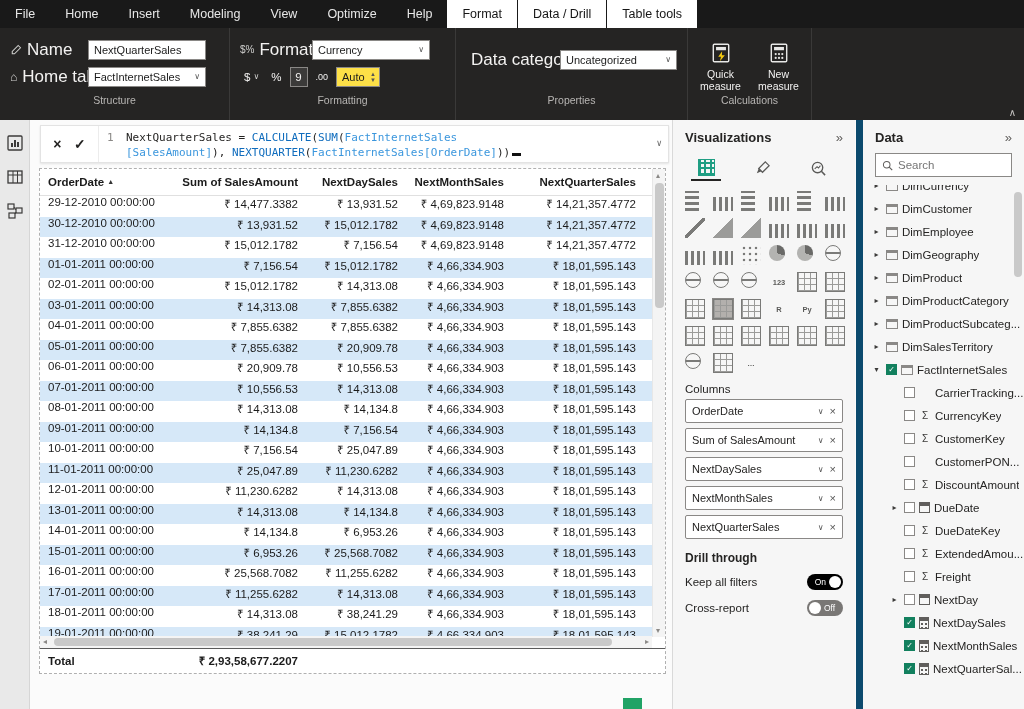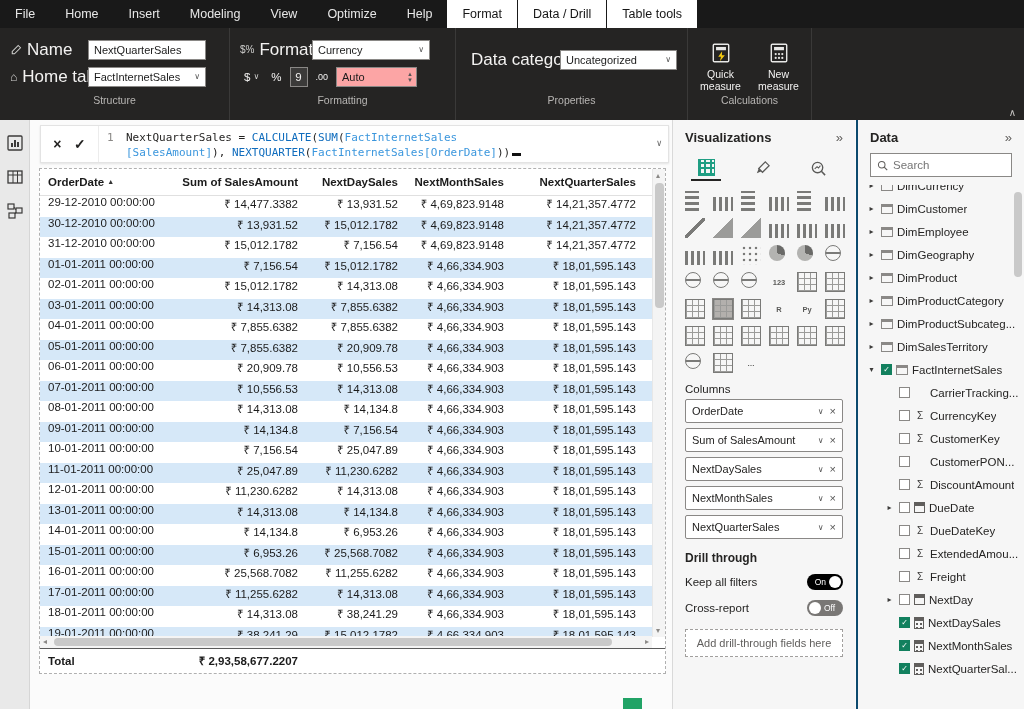--- a/index.html
+++ b/index.html
@@ -24,21 +24,21 @@
   .lblcol { display:flex; align-items:center; gap:5px; width:72px; flex:none; }
   .rlabel { font-size:17px; color:#f3f2f1; white-space:nowrap; }
   .uni-icon { font-size:12px; color:#d0d0ce; }
   .rinput { width:118px; height:20px; border:1px solid #8a8886; background:#fff; color:#1b1b1b; font-size:11px; font-family:"Liberation Sans",sans-serif; padding:0 5px; }
   .rdropdown { width:118px; height:20px; border:1px solid #8a8886; background:#fff; color:#1b1b1b; font-size:11px; display:flex; align-items:center; justify-content:space-between; padding:0 5px; cursor:default; }
   .dd-arrow { font-size:8px; color:#555; }
   .glabel { position:absolute; bottom:14px; left:0; right:0; text-align:center; font-size:10.5px; color:#b8b6b4; }
   .fmt-btn { height:20px; min-width:18px; padding:0 4px; display:flex; align-items:center; justify-content:center; font-size:11.5px; color:#f3f2f1; cursor:default; }
   .fmt-btn.boxed { border:1px solid #8a8886; background:#3b3a39; }
   .fmt-btn .dd-arrow { color:#d0d0ce; margin-left:3px; }
-  .autobox { width:81px; height:20px; background:#fca5a5; border:1px solid #8a8886; color:#1b1b1b; font-size:11px; display:flex; align-items:center; justify-content:space-between; padding:0 3px 0 5px; }
+  .autobox { width:44px; height:20px; background:#fde047; border:1px solid #8a8886; color:#1b1b1b; font-size:11px; display:flex; align-items:center; justify-content:space-between; padding:0 3px 0 5px; }
   .spin { display:flex; flex-direction:column; font-size:6px; color:#555; line-height:6px; }
   .bigbtn { width:56px; display:flex; flex-direction:column; align-items:center; gap:4px; padding-top:6px; cursor:default; }
   .bigbtn .blabel { font-size:10.5px; color:#f3f2f1; text-align:center; line-height:12px; }
   .calc-btns { display:flex; justify-content:center; gap:2px; }
   .ribbon-collapse { position:absolute; right:8px; bottom:2px; font-size:10px; color:#c8c6c4; cursor:default; }
 
   
   .workspace { position:absolute; top:120px; left:0; right:0; bottom:0; }
   .left-rail { position:absolute; left:0; top:0; bottom:0; width:30px; background:#e9e9e9; border-right:1px solid #d6d6d6; display:flex; flex-direction:column; align-items:center; padding-top:14px; gap:16px; }
   .rail-icon { width:18px; height:18px; color:#3b3a39; cursor:default; }
@@ -84,21 +84,21 @@
   .bold { font-weight:bold; }
   .vscroll { position:absolute; right:0; top:0; width:13px; height:468px; background:#f4f4f4; border-left:1px solid #e7e7e7; }
   .vscroll .sarrow { left:3px; top:2px; }
   .vscroll .sarrow.bottom { top:auto; bottom:2px; }
   .vthumb { position:absolute; left:2px; top:14px; width:9px; height:125px; background:#c9c9c9; border-radius:4px; }
 
   .page-accent { position:absolute; left:592px; top:578px; width:19px; height:12px; background:var(--page-accent-green,#21a366); }
 
   
   .viz-pane { position:absolute; left:672px; width:183px; top:0; bottom:0; background:#f6f6f6; border-left:1px solid #d9d9d9; overflow:hidden; }
-  .data-pane { position:absolute; left:856px; right:0; top:0; bottom:0; background:#f6f6f6; border-left:2px solid #0c4a6e; overflow:hidden; }
+  .data-pane { position:absolute; left:856px; right:0; top:0; bottom:0; background:#f6f6f6; border-left:7px solid #0c4a6e; overflow:hidden; }
   .pane-header { display:flex; align-items:center; justify-content:space-between; padding:10px 12px 6px 12px; }
   .pane-title { font-size:13px; font-weight:bold; color:#252423; }
   .pane-collapse { font-size:13px; color:#605e5c; cursor:default; }
   .section-label { font-size:11.5px; color:#252423; padding:4px 12px; }
   .build-tabs { display:flex; justify-content:space-between; padding:4px 22px 8px 18px; }
   .btab { width:30px; height:26px; display:flex; align-items:center; justify-content:center; cursor:default; }
   .btab.selected { border-bottom:2px solid #252423; }
   .build-grid-icon { width:17px; height:17px; border:1px solid var(--build-icon-green,#1f9e83);
       background: repeating-linear-gradient(0deg, var(--build-icon-green,#1f9e83) 0 2px, transparent 2px 5.5px),
                   repeating-linear-gradient(90deg, var(--build-icon-green,#1f9e83) 0 2px, transparent 2px 5.5px); }
@@ -593,21 +593,20 @@
             <span class="knob"></span>
           </div>
       </div>
       <div class="toggle-row">
         <span>Cross-report</span>
         <div class="toggle off">
             <span class="knob"></span>
             <span class="tlabel">Off</span>
           </div>
       </div>
-      <div class="add-fields">Add drill-through fields here</div>
     </div>
 
     <div class="data-pane">
       <div class="pane-header">
         <span class="pane-title">Data</span>
         <span class="pane-collapse">»</span>
       </div>
       <div class="search-box">
         <svg style="width:11px;height:11px;color:#605e5c;flex:none" viewBox="0 0 14 14">
             <circle cx="6" cy="6" r="4.2" fill="none" stroke="currentColor" stroke-width="1.3"></circle>

